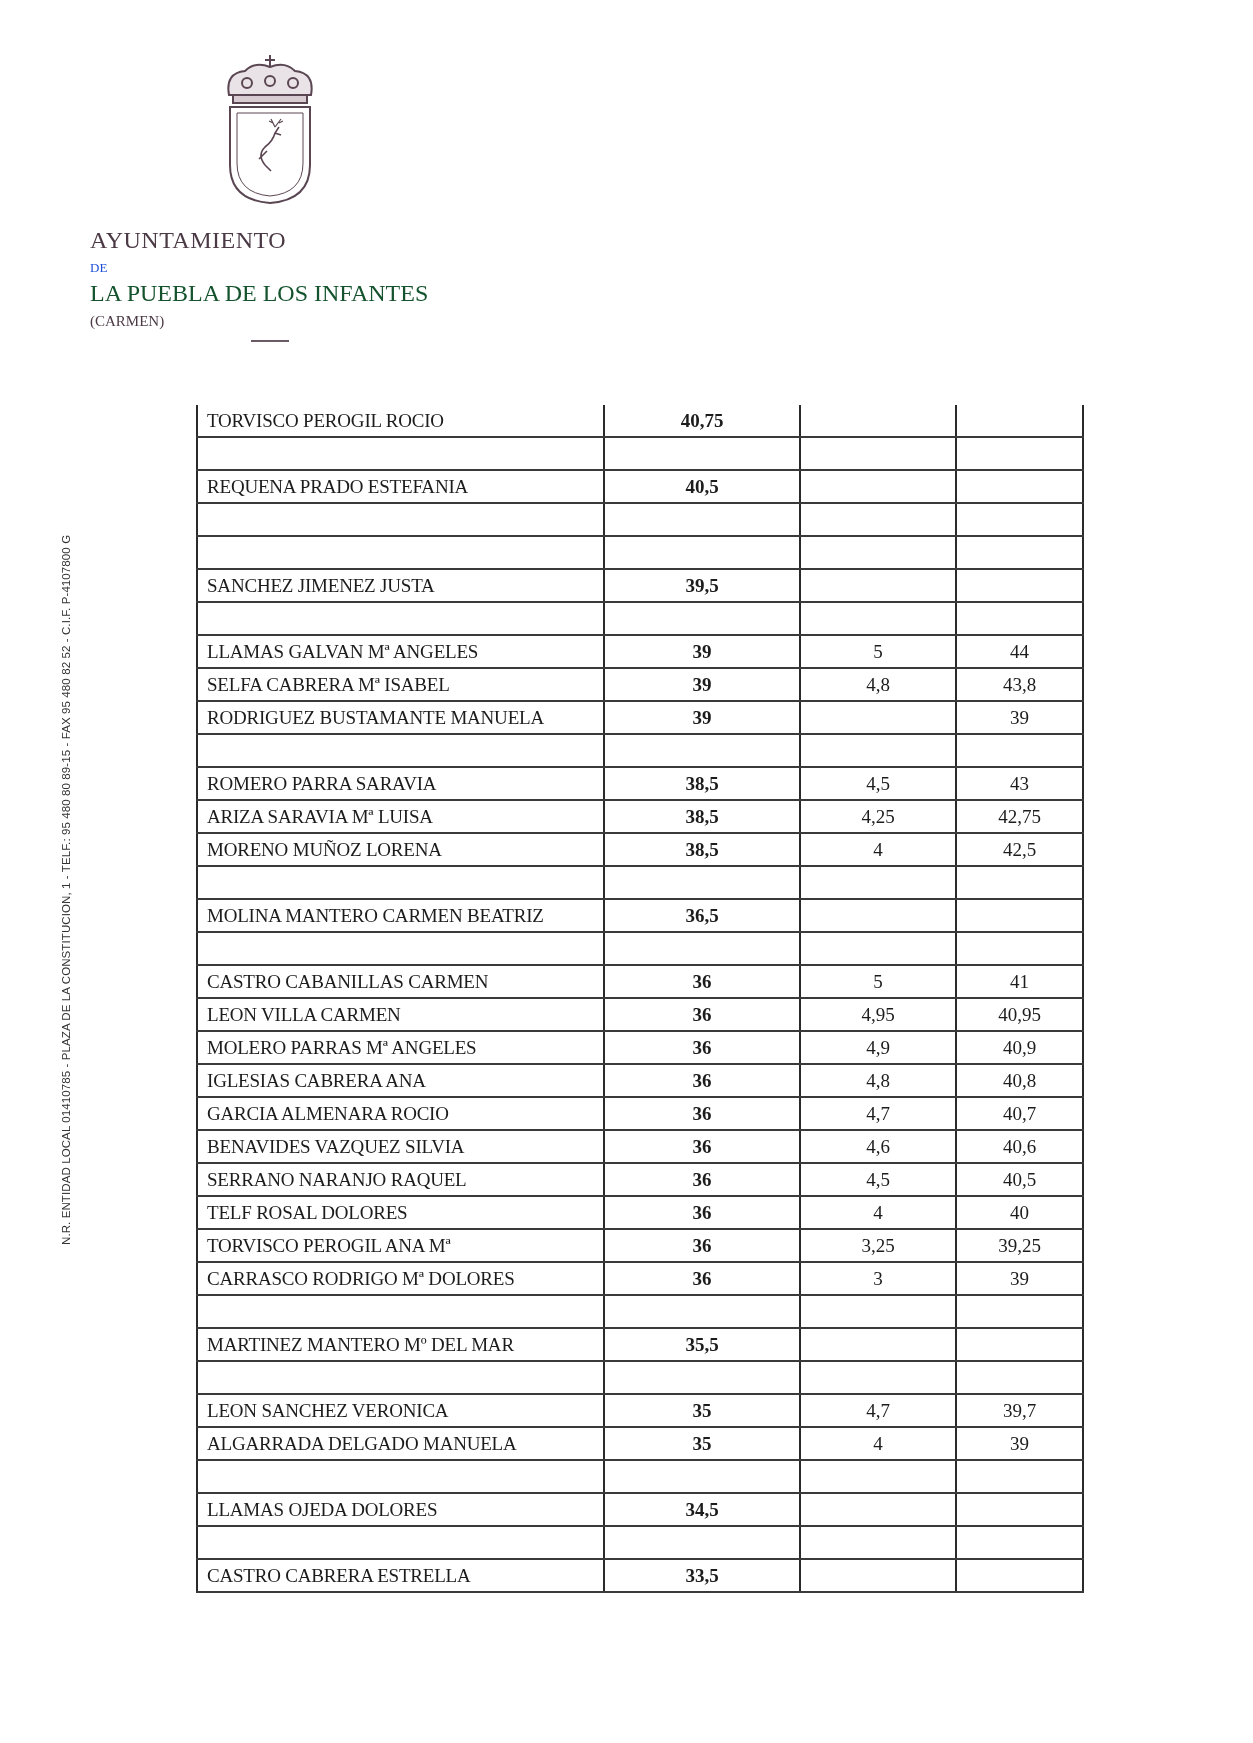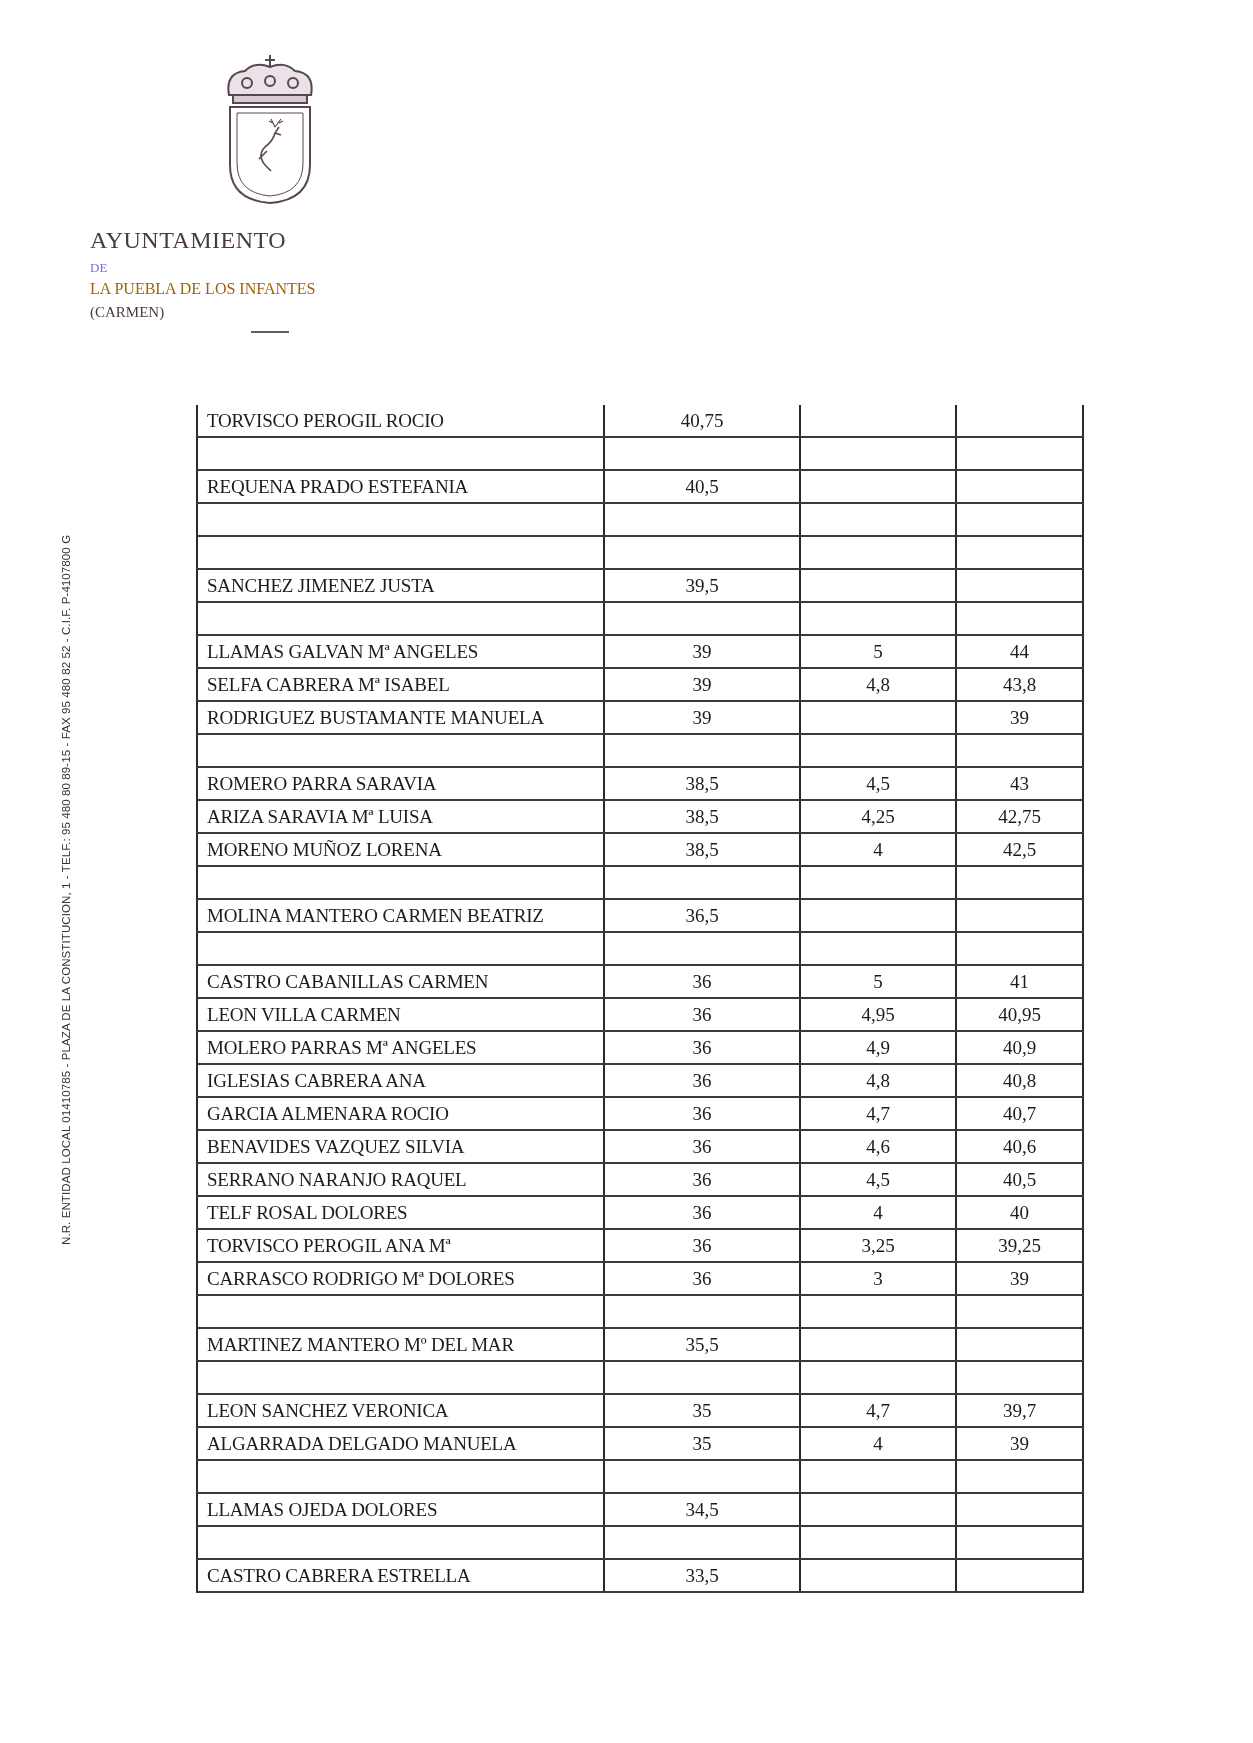--- a/index.html
+++ b/index.html
@@ -1,35 +1,35 @@
 <!DOCTYPE html>
 <html><head>
 <meta charset="utf-8">
 <style>
   html, body { margin:0; padding:0; background:#ffffff; }
   body { width:1253px; height:1743px; position:relative; overflow:hidden;
          font-family:"Liberation Serif","DejaVu Serif",serif; color:#1c1c1c; }
   .letterhead { position:absolute; left:90px; top:55px; width:360px; text-align:left; color:#4a3a44; }
   .crest { display:block; margin:0 auto; width:110px; height:150px; }
   .org-line1 { font-size:24px; letter-spacing:0.5px; margin-top:22px; color:#4b3a45; }
-  .org-de { font-size:13px; margin-top:6px; color:#8b5cf6; }
-  .org-line2 { font-size:16px; margin-top:4px; color:#a16207; }
+  .org-de { font-size:13px; margin-top:6px; color:#1d4ed8; }
+  .org-line2 { font-size:24px; margin-top:4px; color:#14532d; }
   .org-prov { font-size:15px; margin-top:6px; color:#4b3a45; }
   .org-rule { width:38px; height:2px; background:#6a5a64; margin:10px auto 0; }
   .side-text { position:absolute; left:60px; top:1245px; transform-origin:0 0; transform:rotate(-90deg);
                font-family:"Liberation Sans","DejaVu Sans",sans-serif; font-size:11.5px; color:#333;
                white-space:nowrap; letter-spacing:0.1px; }
   .table-wrap { position:absolute; left:196px; top:405px; width:798px; }
   table { border-collapse:collapse; width:100%; table-layout:fixed; }
   col.c-name { width:407px; } col.c-score { width:196px; } col.c-extra { width:156px; } col.c-total { width:127px; }
   td { border-left:2px solid #2a2a2a; border-right:2px solid #2a2a2a; border-bottom:2px solid #3a3a3a;
        height:31px; padding:0; font-size:19px; line-height:31px; }
   tr:first-child td { border-top:none; }
   td.name { padding-left:9px; white-space:nowrap; overflow:hidden; letter-spacing:-0.2px; }
-  td.score { text-align:center; font-weight:normal; }
+  td.score { text-align:center; font-weight:bold; }
   td.extra, td.total { text-align:center; }
 </style>
 </head>
 <body>
 
 <div class="letterhead">
   <svg class="crest" viewBox="0 0 110 150">
     <g fill="none" stroke="#5a4652" stroke-width="2">
       <path d="M14 40 Q10 18 30 16 Q40 6 55 12 Q70 6 80 16 Q100 18 96 40 Z" fill="#e9e2e6"></path>
       <line x1="55" y1="0" x2="55" y2="12"></line>

